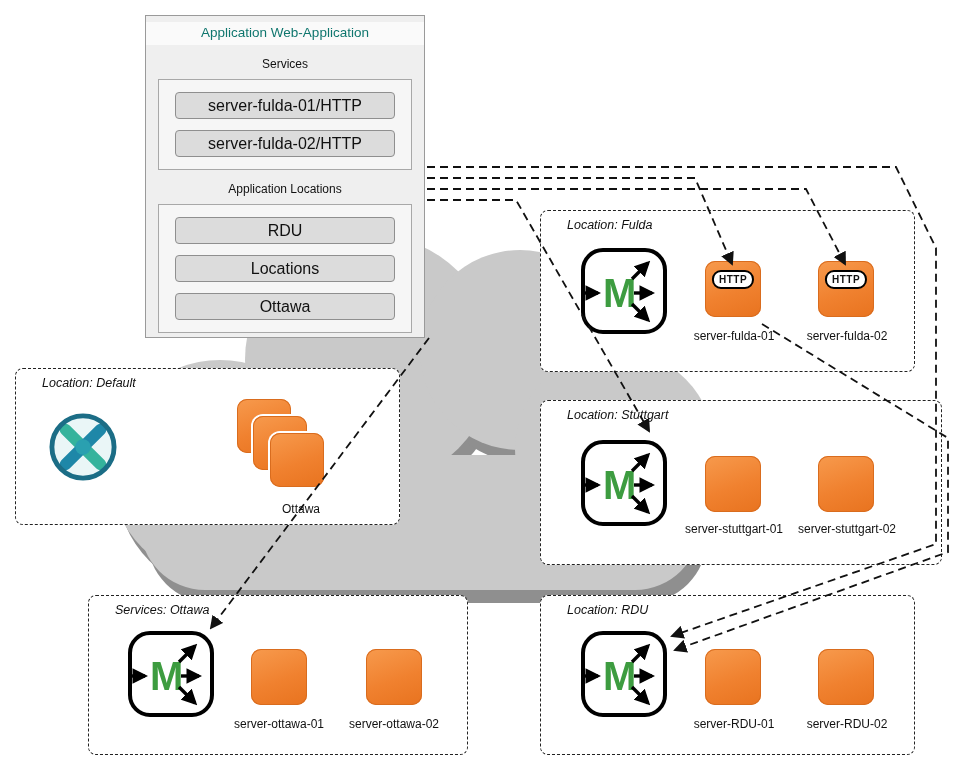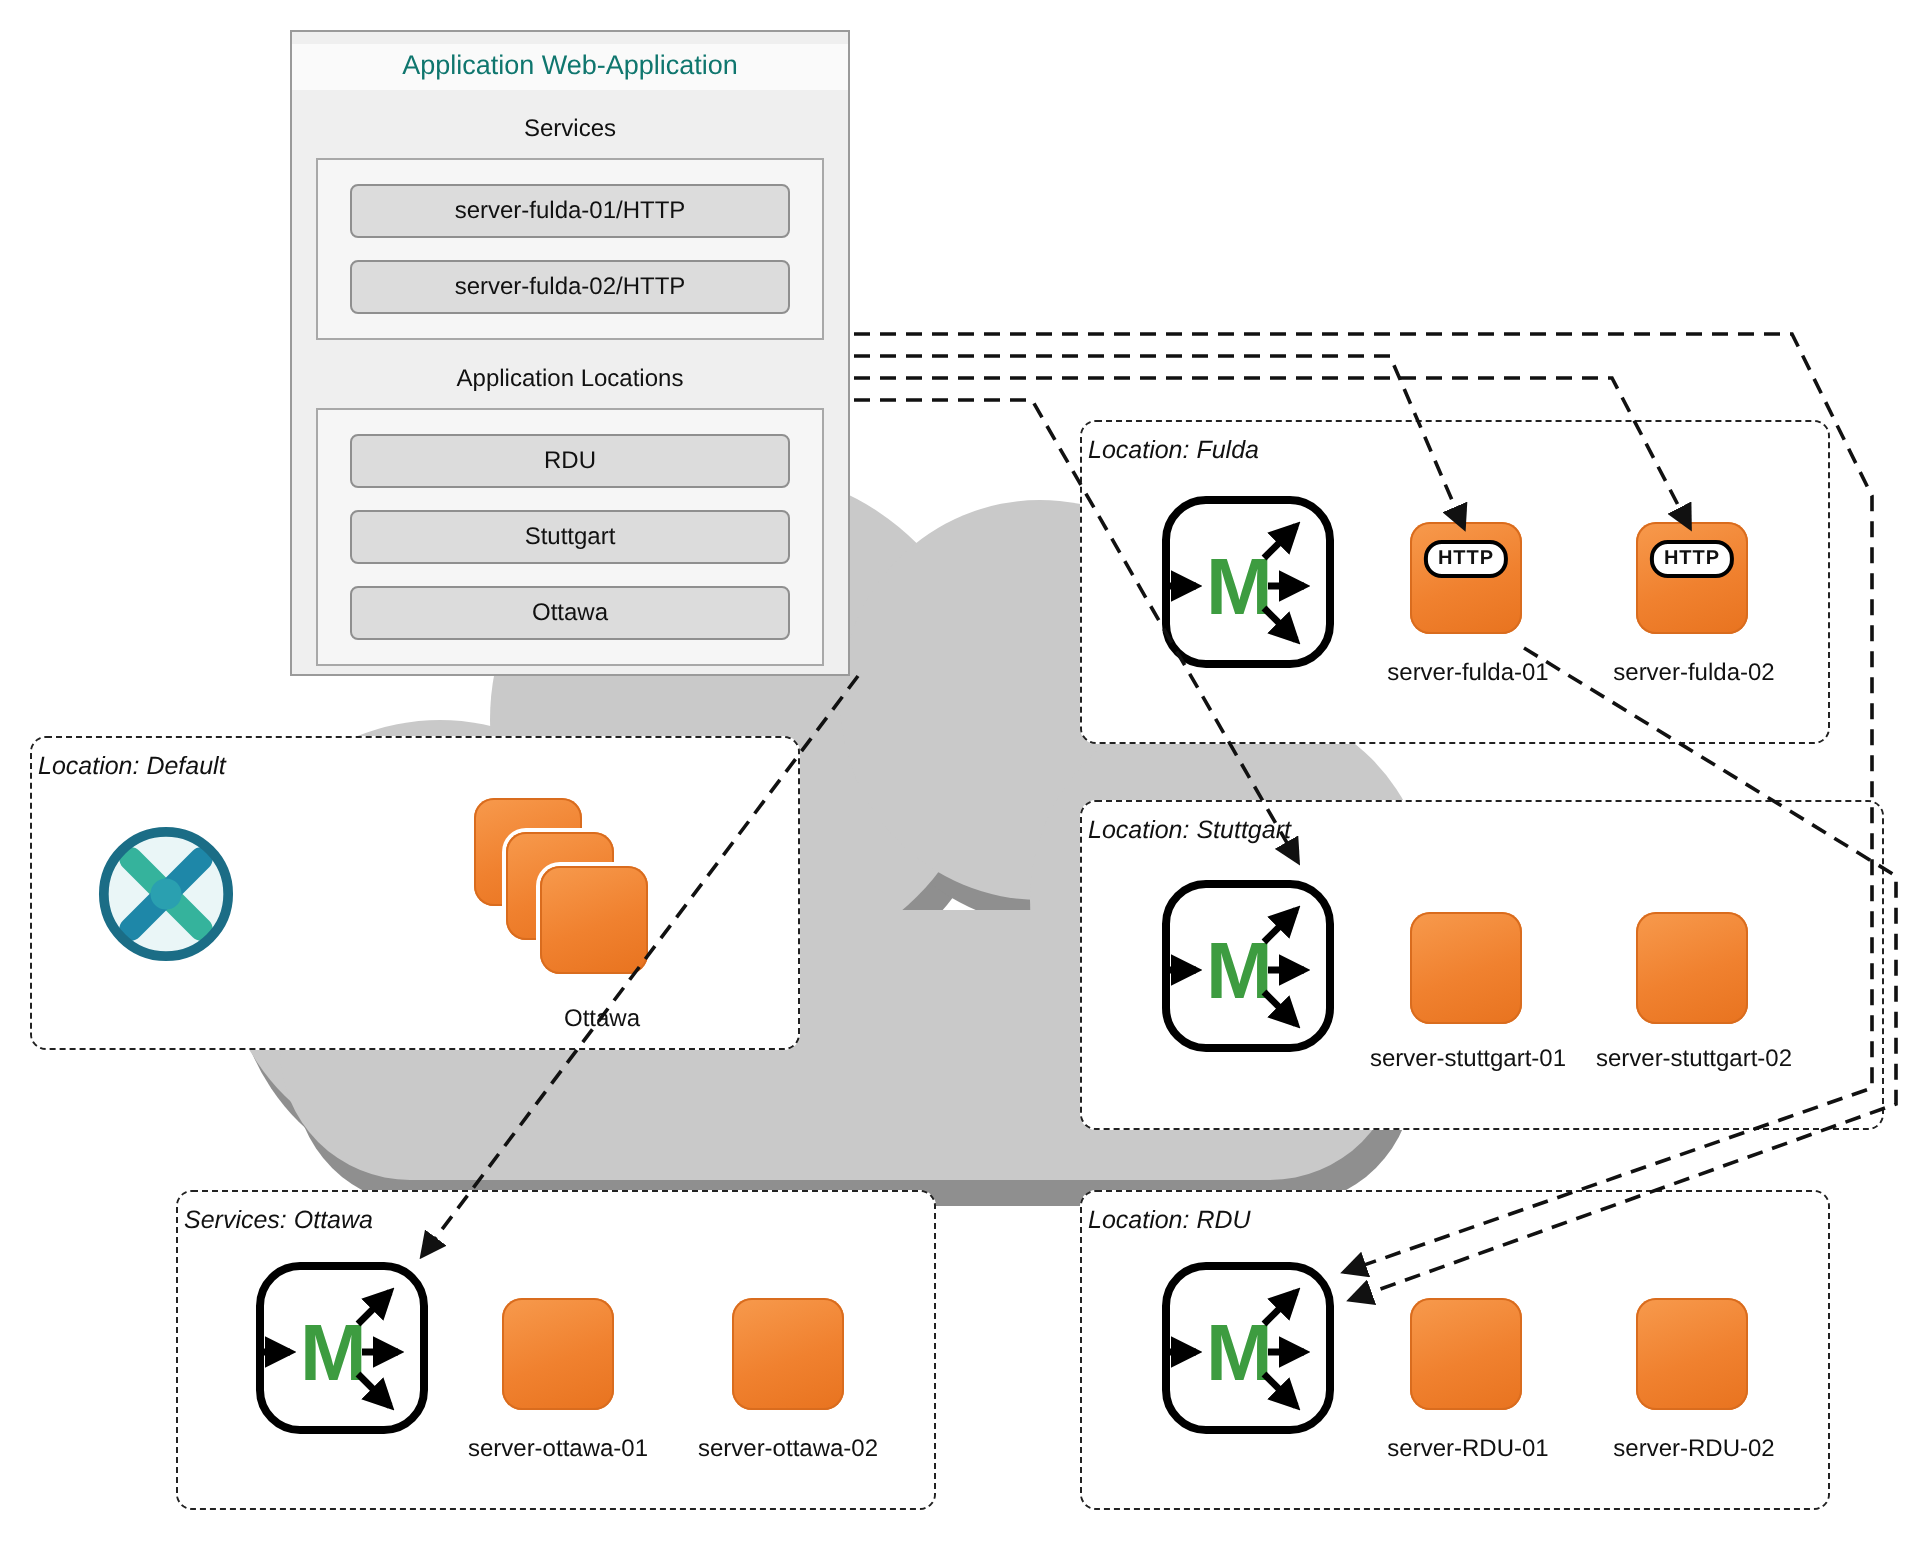--- a/index.html
+++ b/index.html
@@ -10,27 +10,27 @@
   .cloud-layer { position:absolute; inset:0; z-index:0; }
   .connector-layer { position:absolute; inset:0; z-index:5; pointer-events:none; }
 
   
   .app-panel { position:absolute; left:145px; top:15px; width:280px; height:323px;
                background:#efefef; border:1px solid #9a9a9a; z-index:2; }
   .app-title { margin-top:6px; text-align:center; font-size:13.5px; font-weight:500; color:#0f766e;
                background:#fafafa; padding:3px 0 5px 0; }
   .panel-h { text-align:center; font-size:12px; margin-top:12px; }
   .group { margin:8px 12px 0 12px; padding:12px 16px; background:#f6f6f6; border:1px solid #a8a8a8; }
-  .btn { height:27px; line-height:25px; text-align:center; font-size:12px;
+  .btn { height:27px; line-height:25px; text-align:center; font-size:16px;
          background:#dcdcdc; border:1px solid #8f8f8f; border-radius:4px; cursor:pointer; }
   .btn + .btn { margin-top:11px; }
 
   
   .loc { position:absolute; background:#fff; border:1.6px dashed #222; border-radius:8px; z-index:1; }
-  .loc-title { position:absolute; top:7px; left:3px; font-style:italic; font-size:12.5px; }
+  .loc-title { position:absolute; top:7px; left:26px; font-style:italic; font-size:12.5px; }
   .loc-fulda     { left:540px; top:210px; width:375px; height:162px; }
   .loc-stuttgart { left:540px; top:400px; width:402px; height:165px; }
   .loc-rdu       { left:540px; top:595px; width:375px; height:160px; }
   .loc-ottawa    { left:88px;  top:595px; width:380px; height:160px; }
   .loc-default   { left:15px;  top:368px; width:385px; height:157px; }
 
   .m-icon { position:absolute; width:90px; height:90px; }
   .cube { position:absolute; width:56px; height:56px; border-radius:10px;
           background:linear-gradient(160deg,#f79a4d 0%,#f0812f 55%,#e8731f 100%);
           box-shadow: inset 0 0 0 1px #d96c1e; }
@@ -79,21 +79,21 @@
   <div class="app-panel">
     <div class="app-title">Application Web-Application</div>
     <div class="panel-h">Services</div>
     <div class="group">
       <div class="btn">server-fulda-01/HTTP</div>
       <div class="btn">server-fulda-02/HTTP</div>
     </div>
     <div class="panel-h">Application Locations</div>
     <div class="group">
       <div class="btn">RDU</div>
-      <div class="btn">Stuttgart</div>
+      <div class="btn">Locations</div>
       <div class="btn">Ottawa</div>
     </div>
   </div>
 
   <div class="loc loc-default">
     <div class="loc-title">Location: Default</div>
     <svg class="logo" viewBox="0 0 70 70">
       <circle cx="35" cy="35" r="32" fill="#eaf6f7"></circle>
       <line x1="17" y1="17" x2="53" y2="53" stroke="#35b39c" stroke-width="12" stroke-linecap="round"></line>
       <line x1="53" y1="17" x2="17" y2="53" stroke="#1e87a8" stroke-width="12" stroke-linecap="round"></line>

